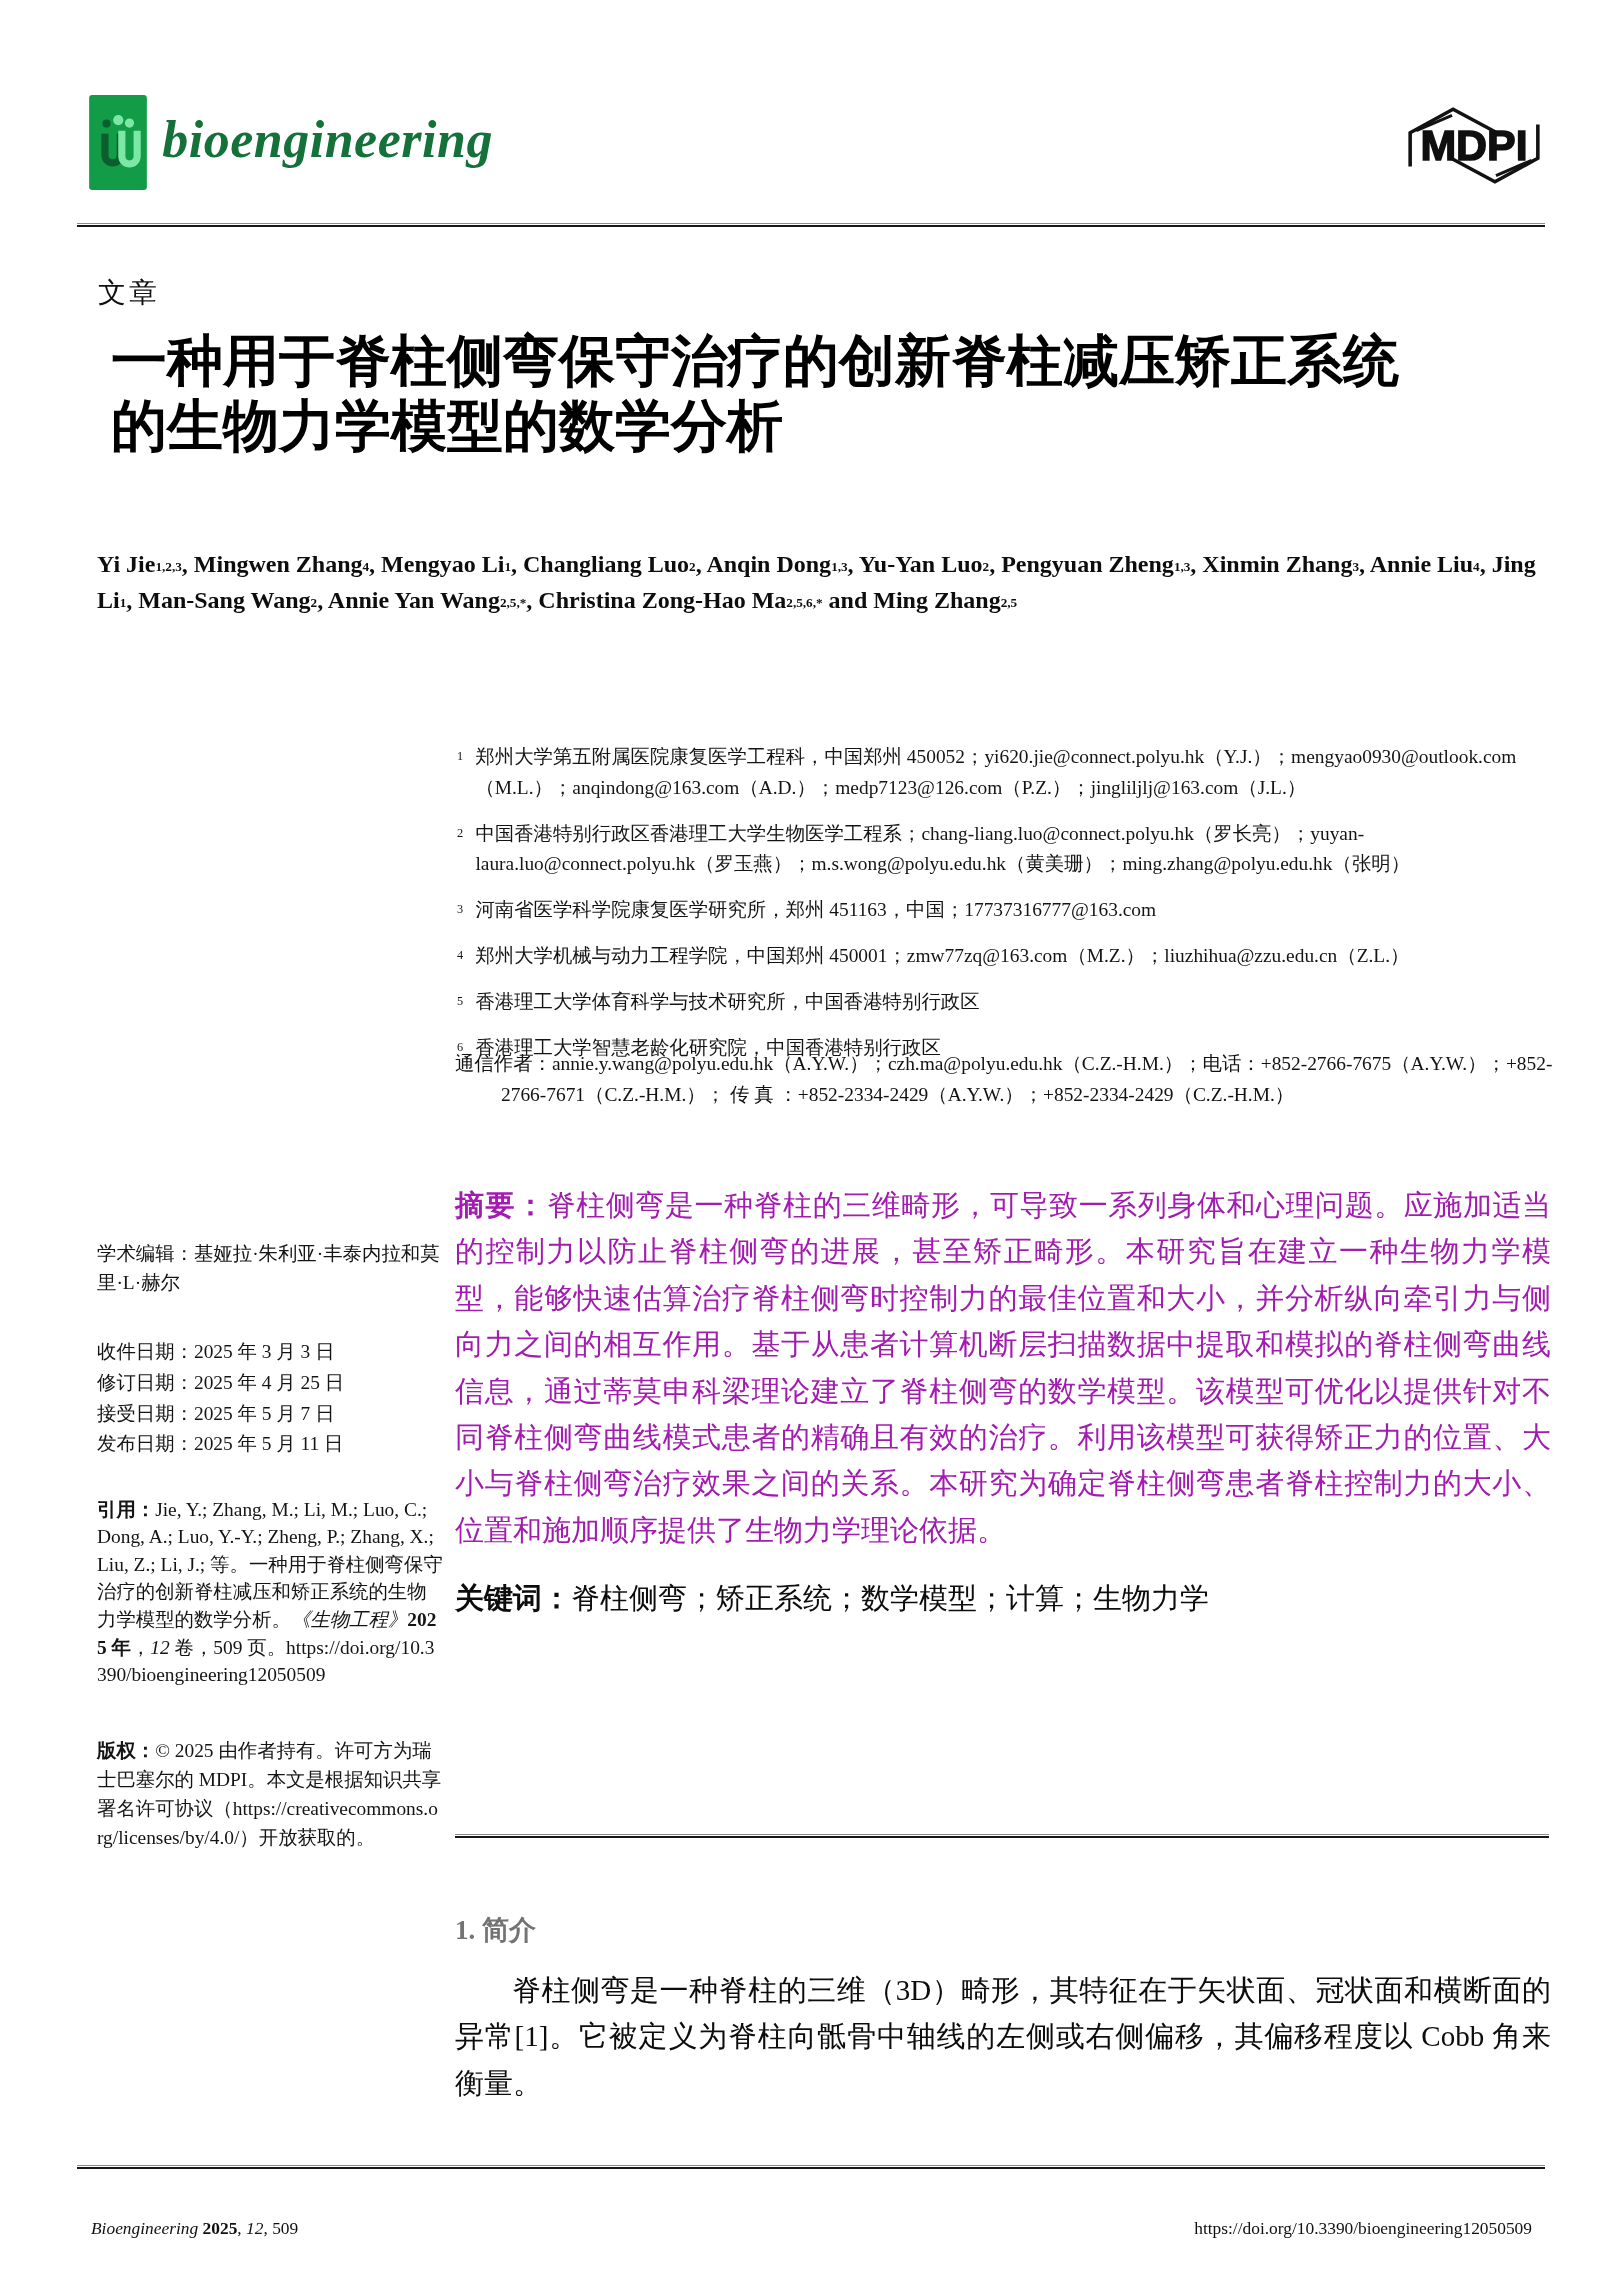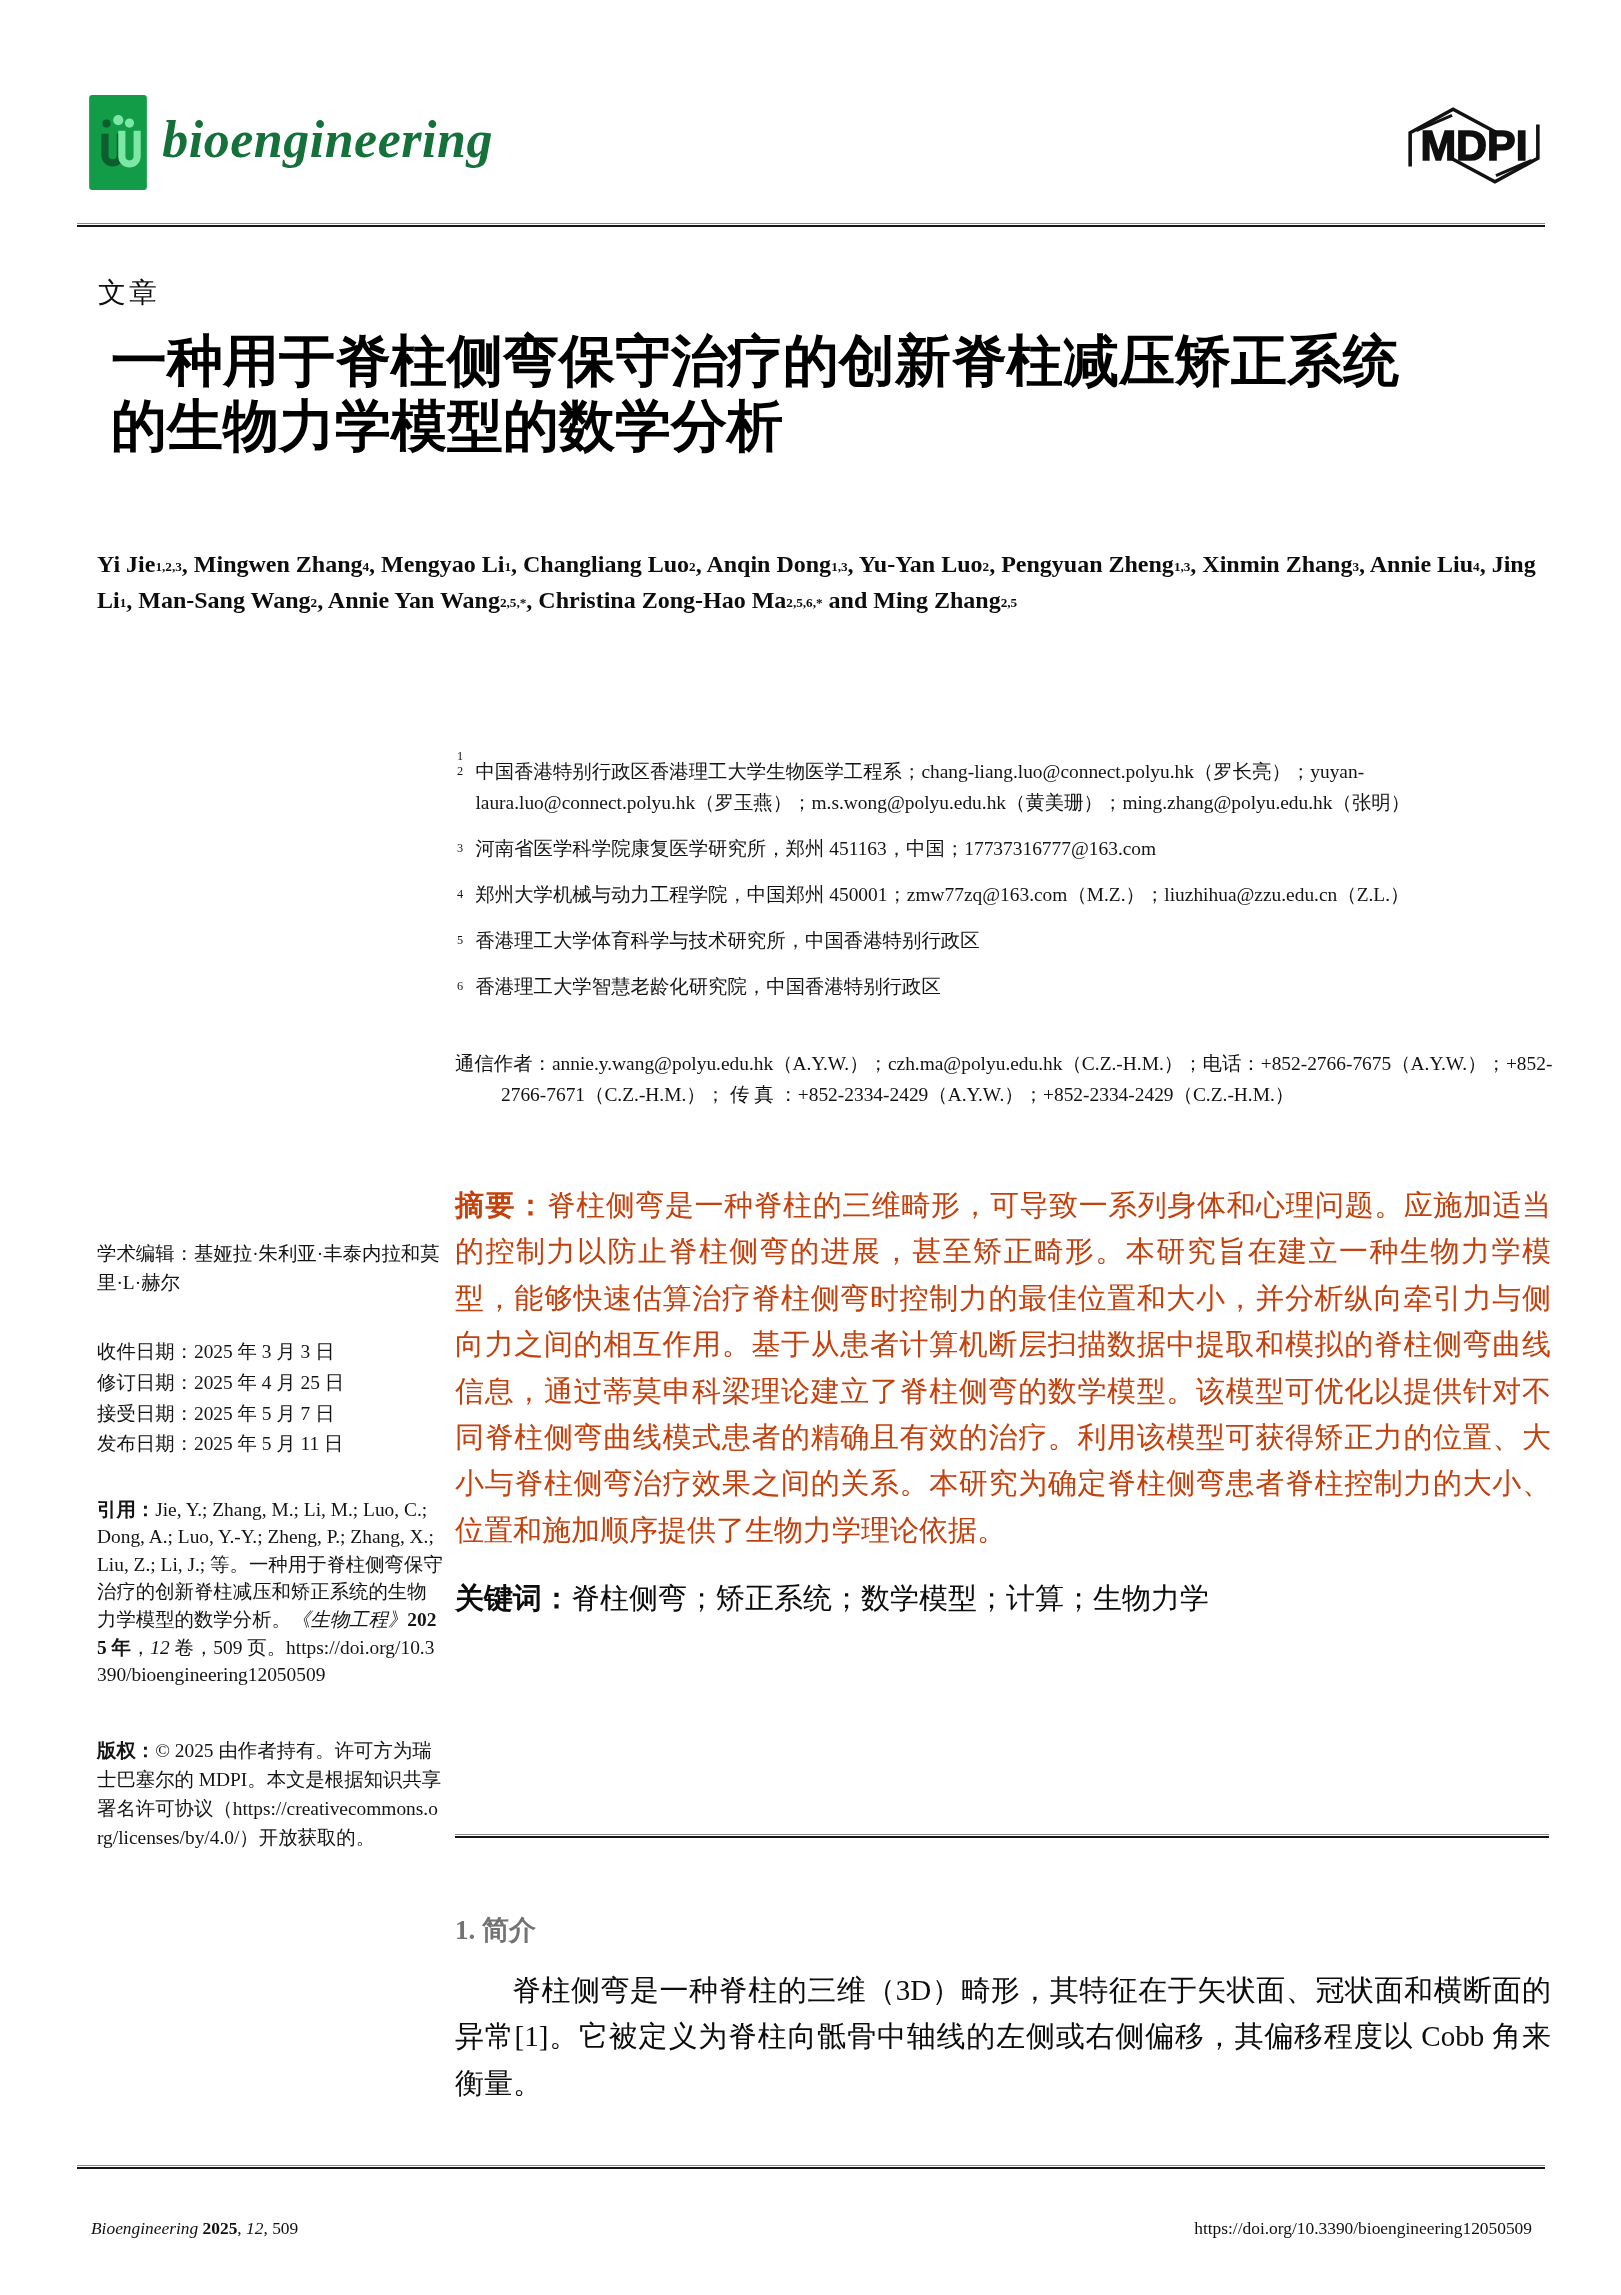--- a/index.html
+++ b/index.html
@@ -44,21 +44,21 @@
   }
   .aff{position:relative;padding-left:20.4px;margin:0 0 15.3px 0;}
   .aff-num{position:absolute;left:2px;top:5.1px;font-size:12.3px;}
   .corr{
     position:absolute;left:455px;top:1049px;width:1096px;margin:0;
     font-size:19.4px;line-height:1.58;
     padding-left:46px;text-indent:-46px;
   }
   .abstract{
     position:absolute;left:455px;top:1182px;width:1096px;margin:0;
-    font-size:29px;line-height:1.6;text-align:justify;color:#c2410c;
+    font-size:29px;line-height:1.6;text-align:justify;color:#a21caf;
   }
   .abstract b{letter-spacing:1px;}
   .keywords{
     position:absolute;left:455px;top:1577px;width:1096px;margin:0;
     font-size:29px;line-height:1.5;color:#0c0c0c;
   }
   .sec-heading{
     position:absolute;left:455px;top:1912px;margin:0;
     font-size:27px;font-weight:bold;color:#737373;
   }
@@ -142,21 +142,21 @@
     
       <span class="author"><span>Annie Yan Wang</span><span class="sup">2,5,*</span><span>, </span></span>
     
       <span class="author"><span>Christina Zong-Hao Ma</span><span class="sup">2,5,6,*</span><span> and </span></span>
     
       <span class="author"><span>Ming Zhang</span><span class="sup">2,5</span><span></span></span>
     </div>
 
   <ol class="affs">
 
-      <li class="aff"><span class="aff-num">1</span></li>
+      <li class="aff"><span class="aff-num">1</span><span class="aff-text">郑州大学第五附属医院康复医学工程科，中国郑州 450052；yi620.jie@connect.polyu.hk（Y.J.）；mengyao0930@outlook.com（M.L.）；anqindong@163.com（A.D.）；medp7123@126.com（P.Z.）；jingliljlj@163.com（J.L.）</span></li>
 
       <li class="aff"><span class="aff-num">2</span><span class="aff-text">中国香港特别行政区香港理工大学生物医学工程系；chang-liang.luo@connect.polyu.hk（罗长亮）；yuyan-laura.luo@connect.polyu.hk（罗玉燕）；m.s.wong@polyu.edu.hk（黄美珊）；ming.zhang@polyu.edu.hk（张明）</span></li>
 
       <li class="aff"><span class="aff-num">3</span><span class="aff-text">河南省医学科学院康复医学研究所，郑州 451163，中国；17737316777@163.com</span></li>
 
       <li class="aff"><span class="aff-num">4</span><span class="aff-text">郑州大学机械与动力工程学院，中国郑州 450001；zmw77zq@163.com（M.Z.）；liuzhihua@zzu.edu.cn（Z.L.）</span></li>
 
       <li class="aff"><span class="aff-num">5</span><span class="aff-text">香港理工大学体育科学与技术研究所，中国香港特别行政区</span></li>
 
       <li class="aff"><span class="aff-num">6</span><span class="aff-text">香港理工大学智慧老龄化研究院，中国香港特别行政区</span></li>

